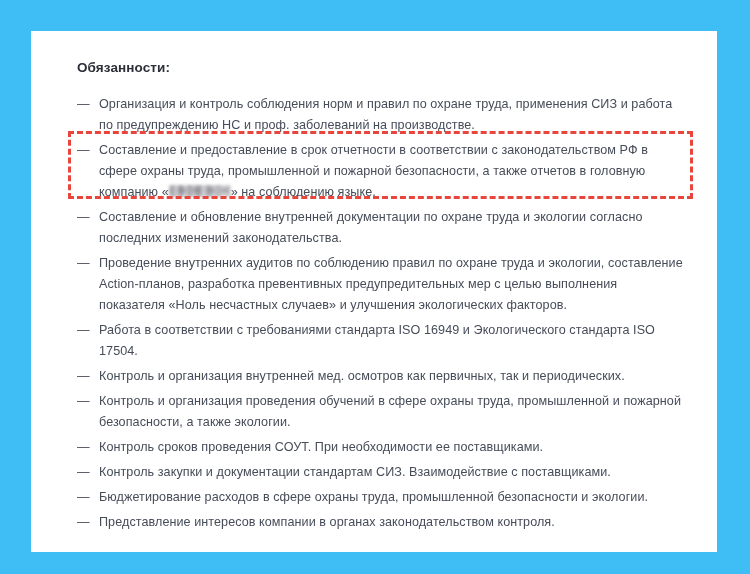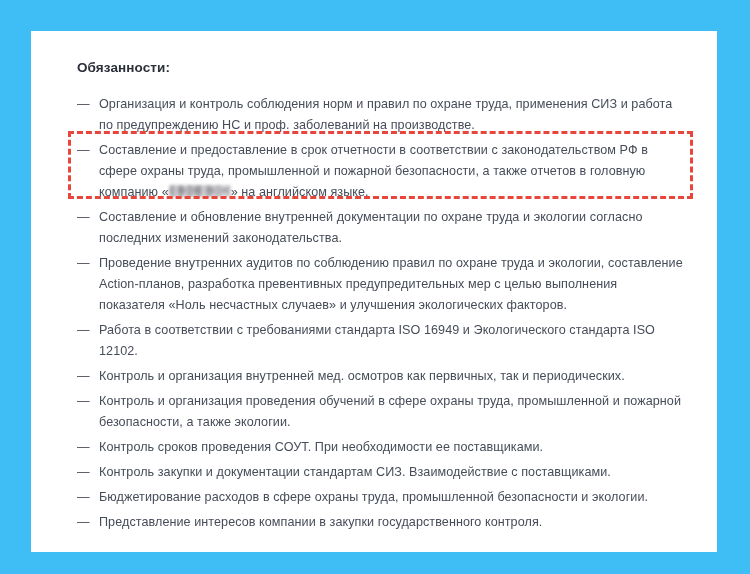--- a/index.html
+++ b/index.html
@@ -135,36 +135,36 @@
 
       <ul class="duty-list">
 
         <li class="duty-item">
           <span class="dash">—</span>
           <span class="duty-text">Организация и контроль соблюдения норм и правил по охране труда, применения СИЗ и работа по предупреждению НС и проф. заболеваний на производстве.</span>
         </li>
 
         <li class="duty-item highlighted">
           <span class="dash">—</span>
-          <span class="duty-text"><span>Составление и предоставление в срок отчетности в соответствии с законодательством РФ в сфере охраны труда, промышленной и пожарной безопасности, а также отчетов в головную компанию «</span><span class="redacted"></span><span>» на английском языке.</span></span>
+          <span class="duty-text"><span>Составление и предоставление в срок отчетности в соответствии с законодательством РФ в сфере охраны труда, промышленной и пожарной безопасности, а также отчетов в головную компанию «</span><span class="redacted"></span><span>» на соблюдению языке.</span></span>
         </li>
 
         <li class="duty-item">
           <span class="dash">—</span>
           <span class="duty-text">Составление и обновление внутренней документации по охране труда и экологии согласно последних изменений законодательства.</span>
         </li>
 
         <li class="duty-item">
           <span class="dash">—</span>
           <span class="duty-text">Проведение внутренних аудитов по соблюдению правил по охране труда и экологии, составление Action-планов, разработка превентивных предупредительных мер с целью выполнения показателя «Ноль несчастных случаев» и улучшения экологических факторов.</span>
         </li>
 
         <li class="duty-item">
           <span class="dash">—</span>
-          <span class="duty-text">Работа в соответствии с требованиями стандарта ISO 16949 и Экологического стандарта ISO 12102.</span>
+          <span class="duty-text">Работа в соответствии с требованиями стандарта ISO 16949 и Экологического стандарта ISO 17504.</span>
         </li>
 
         <li class="duty-item">
           <span class="dash">—</span>
           <span class="duty-text">Контроль и организация внутренней мед. осмотров как первичных, так и периодических.</span>
         </li>
 
         <li class="duty-item">
           <span class="dash">—</span>
           <span class="duty-text">Контроль и организация проведения обучений в сфере охраны труда, промышленной и пожарной безопасности, а также экологии.</span>
@@ -180,21 +180,21 @@
           <span class="duty-text">Контроль закупки и документации стандартам СИЗ. Взаимодействие с поставщиками.</span>
         </li>
 
         <li class="duty-item">
           <span class="dash">—</span>
           <span class="duty-text">Бюджетирование расходов в сфере охраны труда, промышленной безопасности и экологии.</span>
         </li>
 
         <li class="duty-item">
           <span class="dash">—</span>
-          <span class="duty-text">Представление интересов компании в закупки государственного контроля.</span>
+          <span class="duty-text">Представление интересов компании в органах законодательством контроля.</span>
         </li>
 
       </ul>
     </div>
   </div>
 
   <div id="highlight-box"></div>
 
 </div>
 

